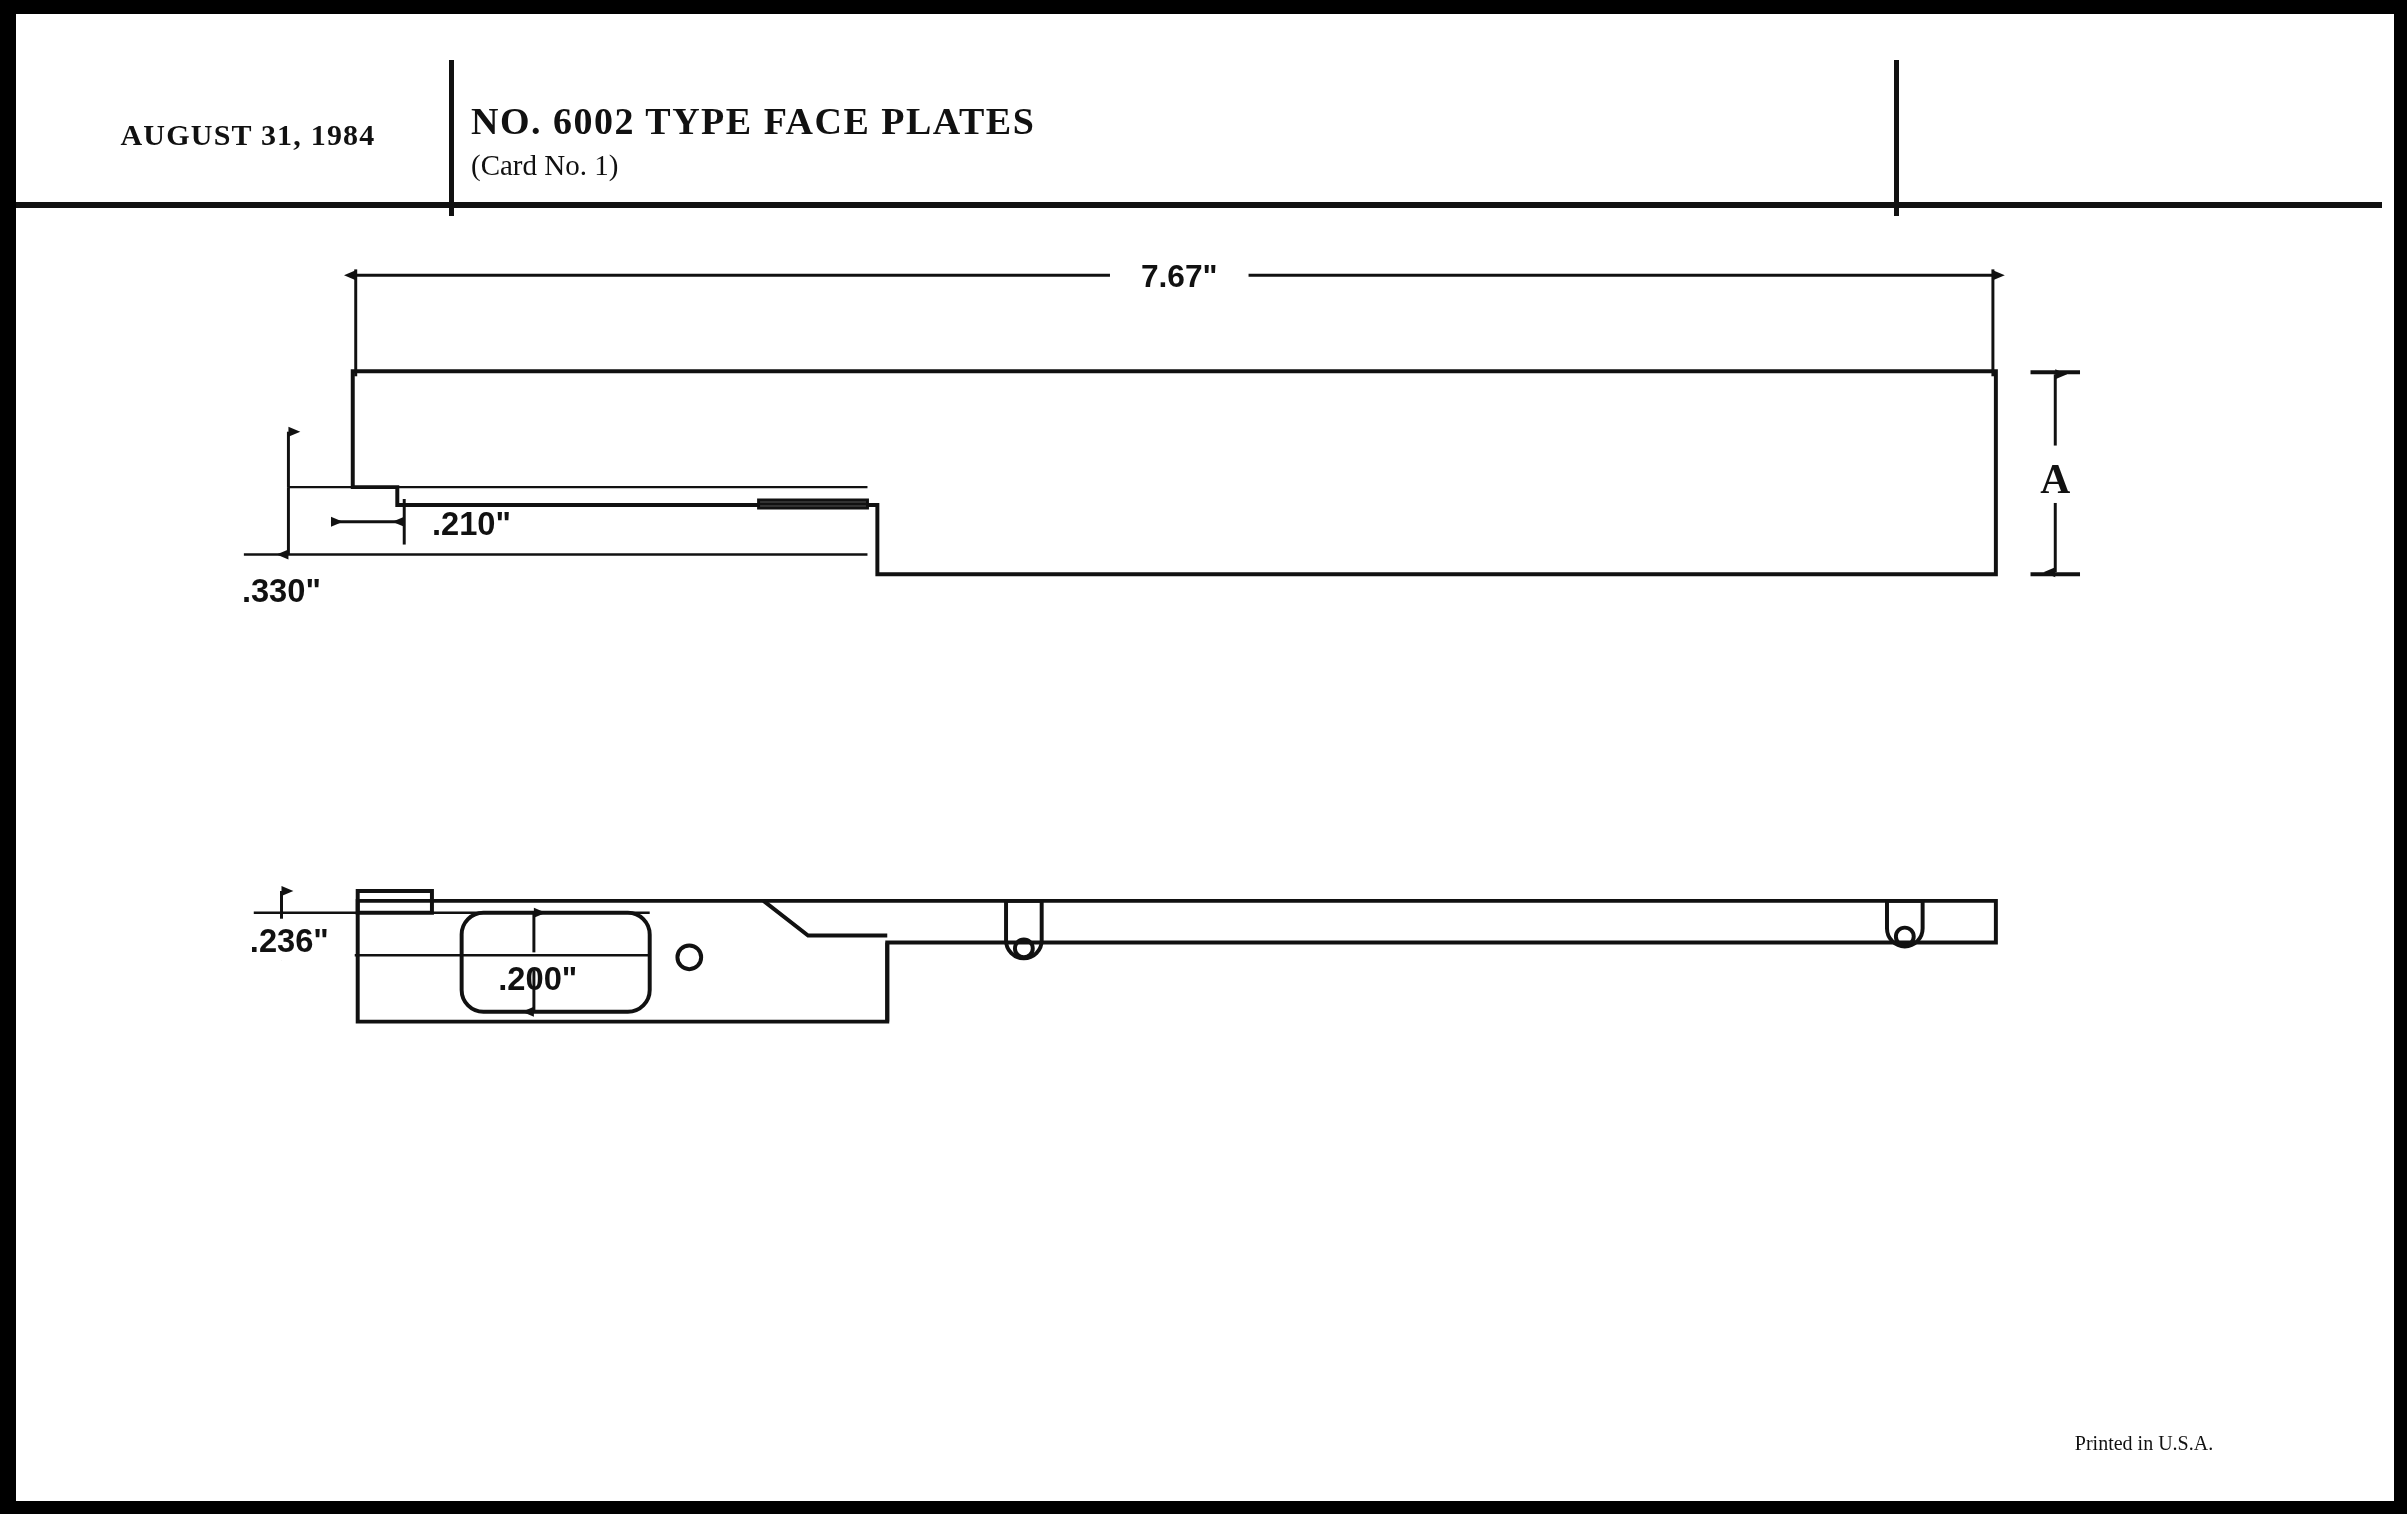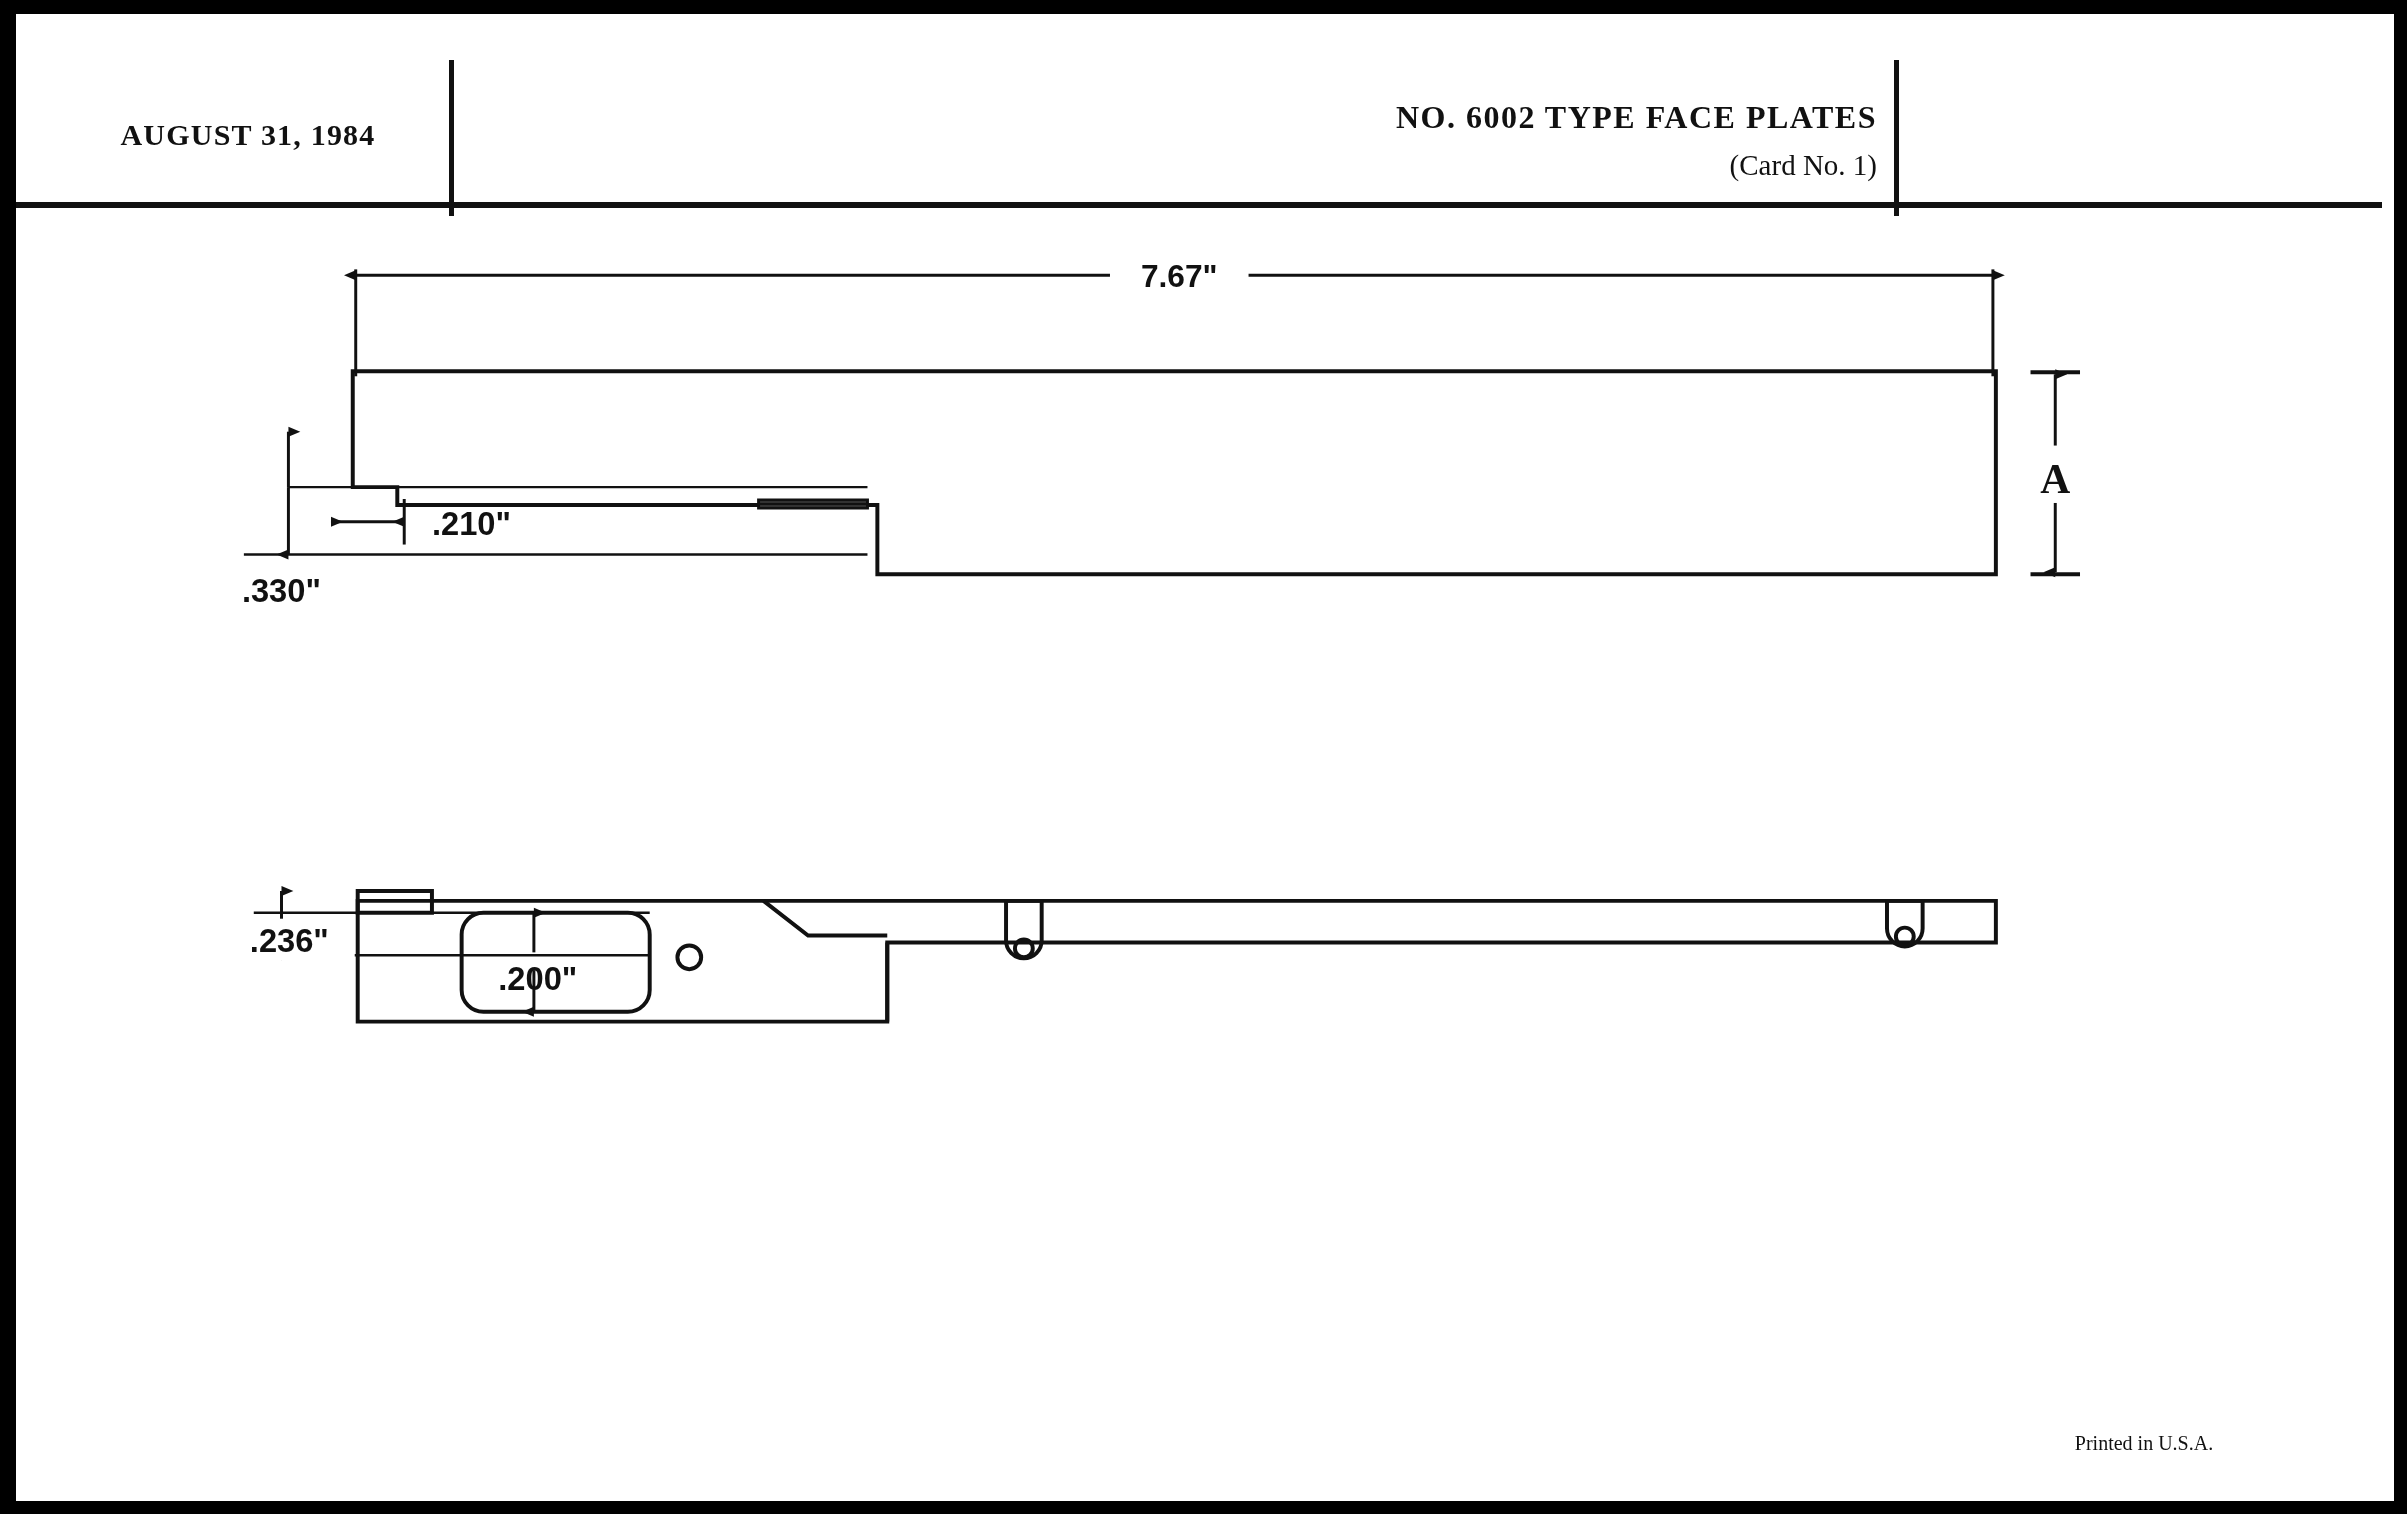--- a/index.html
+++ b/index.html
@@ -64,34 +64,34 @@
     font-weight: bold;
     letter-spacing: 1.2px;
     color: #111111;
     white-space: nowrap;
   }
   #doc-title {
     position: absolute;
     left: 455px;
     top: 85px;
     width: 1406px;
-    text-align: right;
-    font-family: "Liberation Serif", serif;
-    font-size: 32px;
+    text-align: left;
+    font-family: "Liberation Serif", serif;
+    font-size: 38px;
     font-weight: bold;
     letter-spacing: 1.5px;
     color: #111111;
     white-space: nowrap;
   }
   #doc-subtitle {
     position: absolute;
     left: 455px;
     top: 135px;
     width: 1406px;
-    text-align: right;
+    text-align: left;
     font-family: "Liberation Serif", serif;
     font-size: 29px;
     color: #111111;
     white-space: nowrap;
   }
   
   #drawing {
     position: absolute;
     left: 0px;
     top: 194px;

